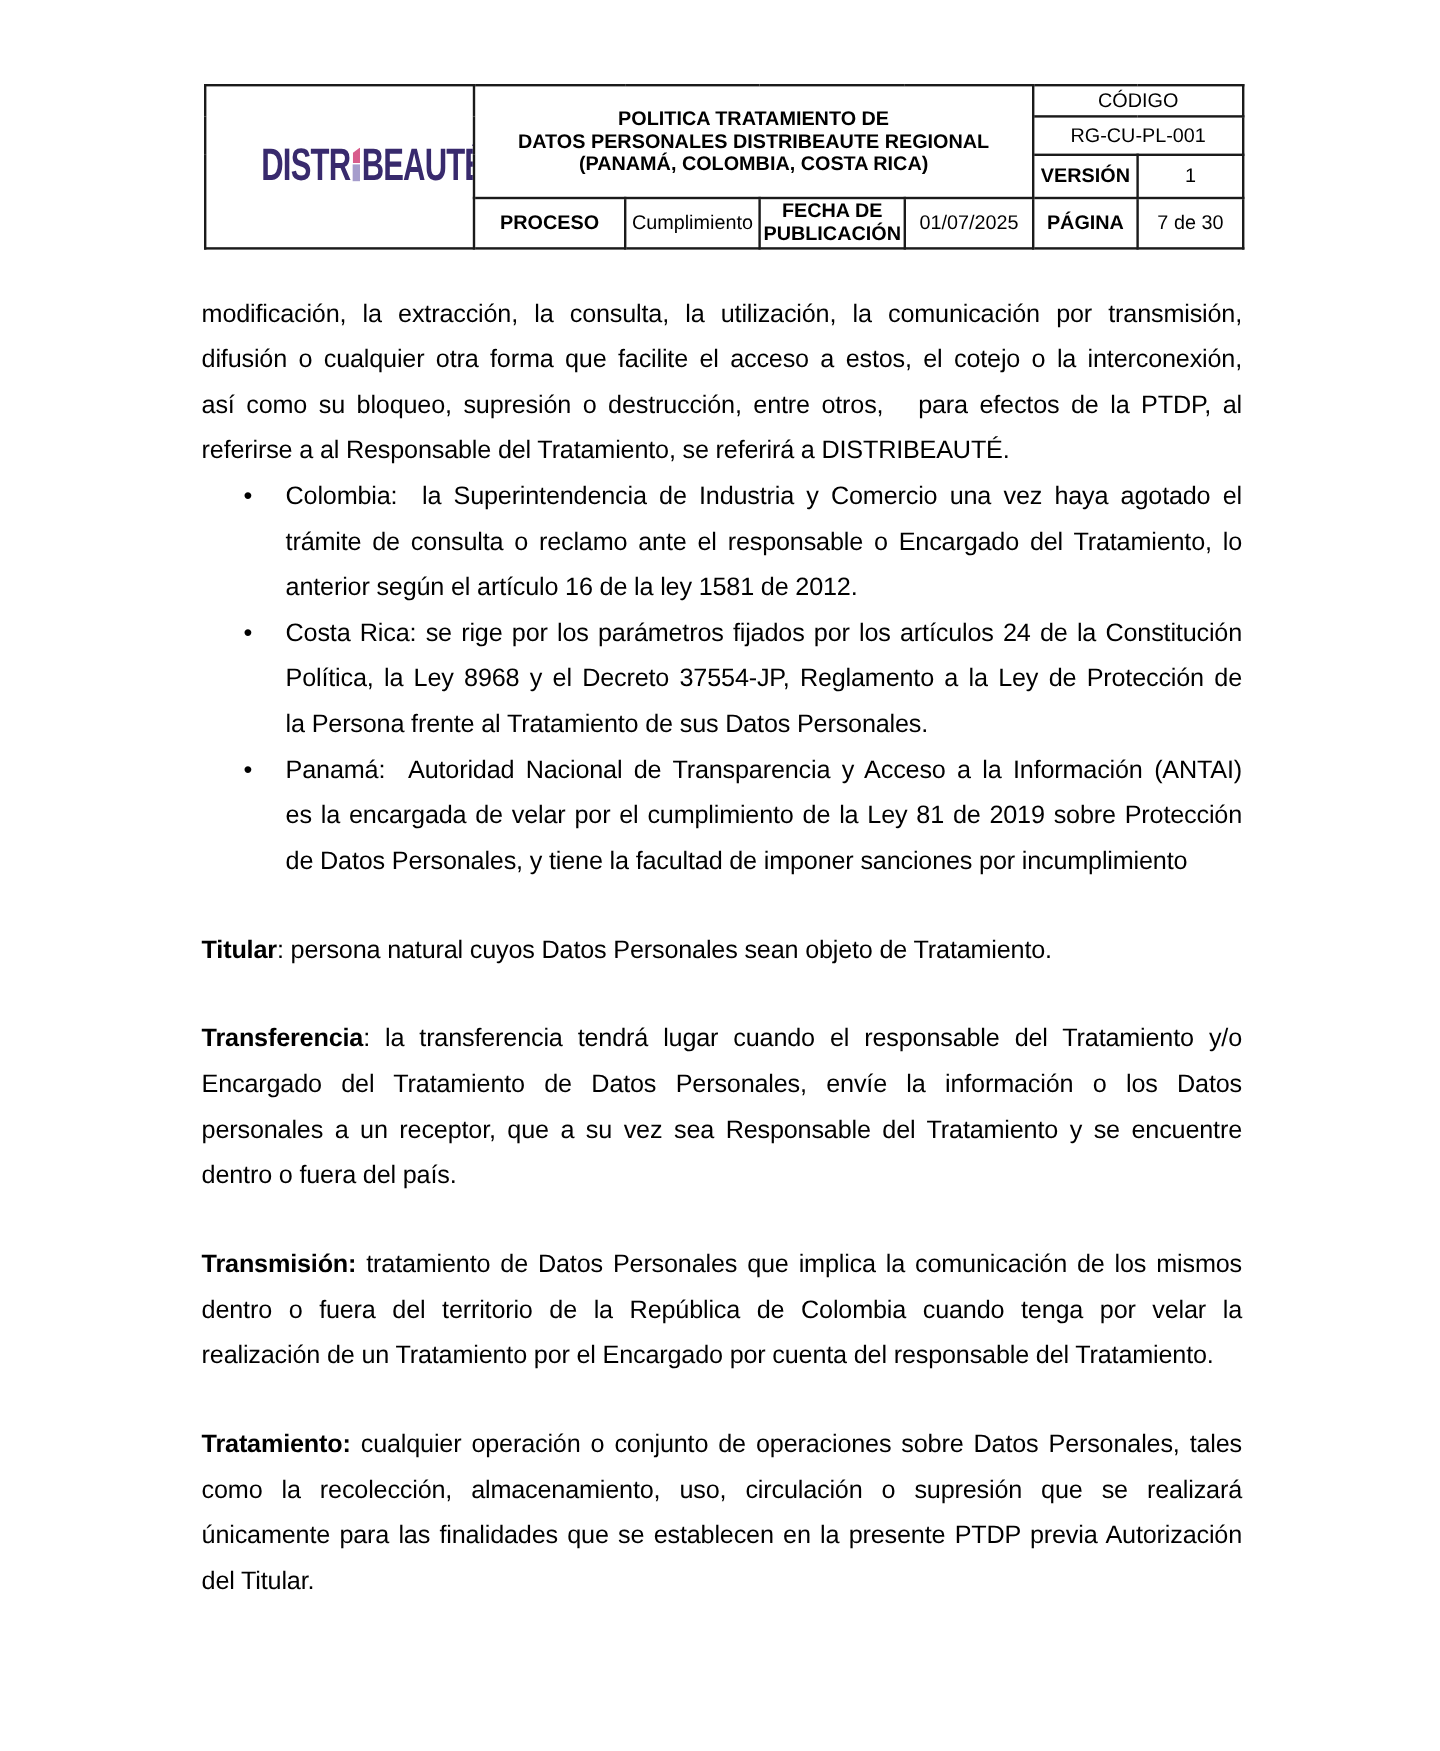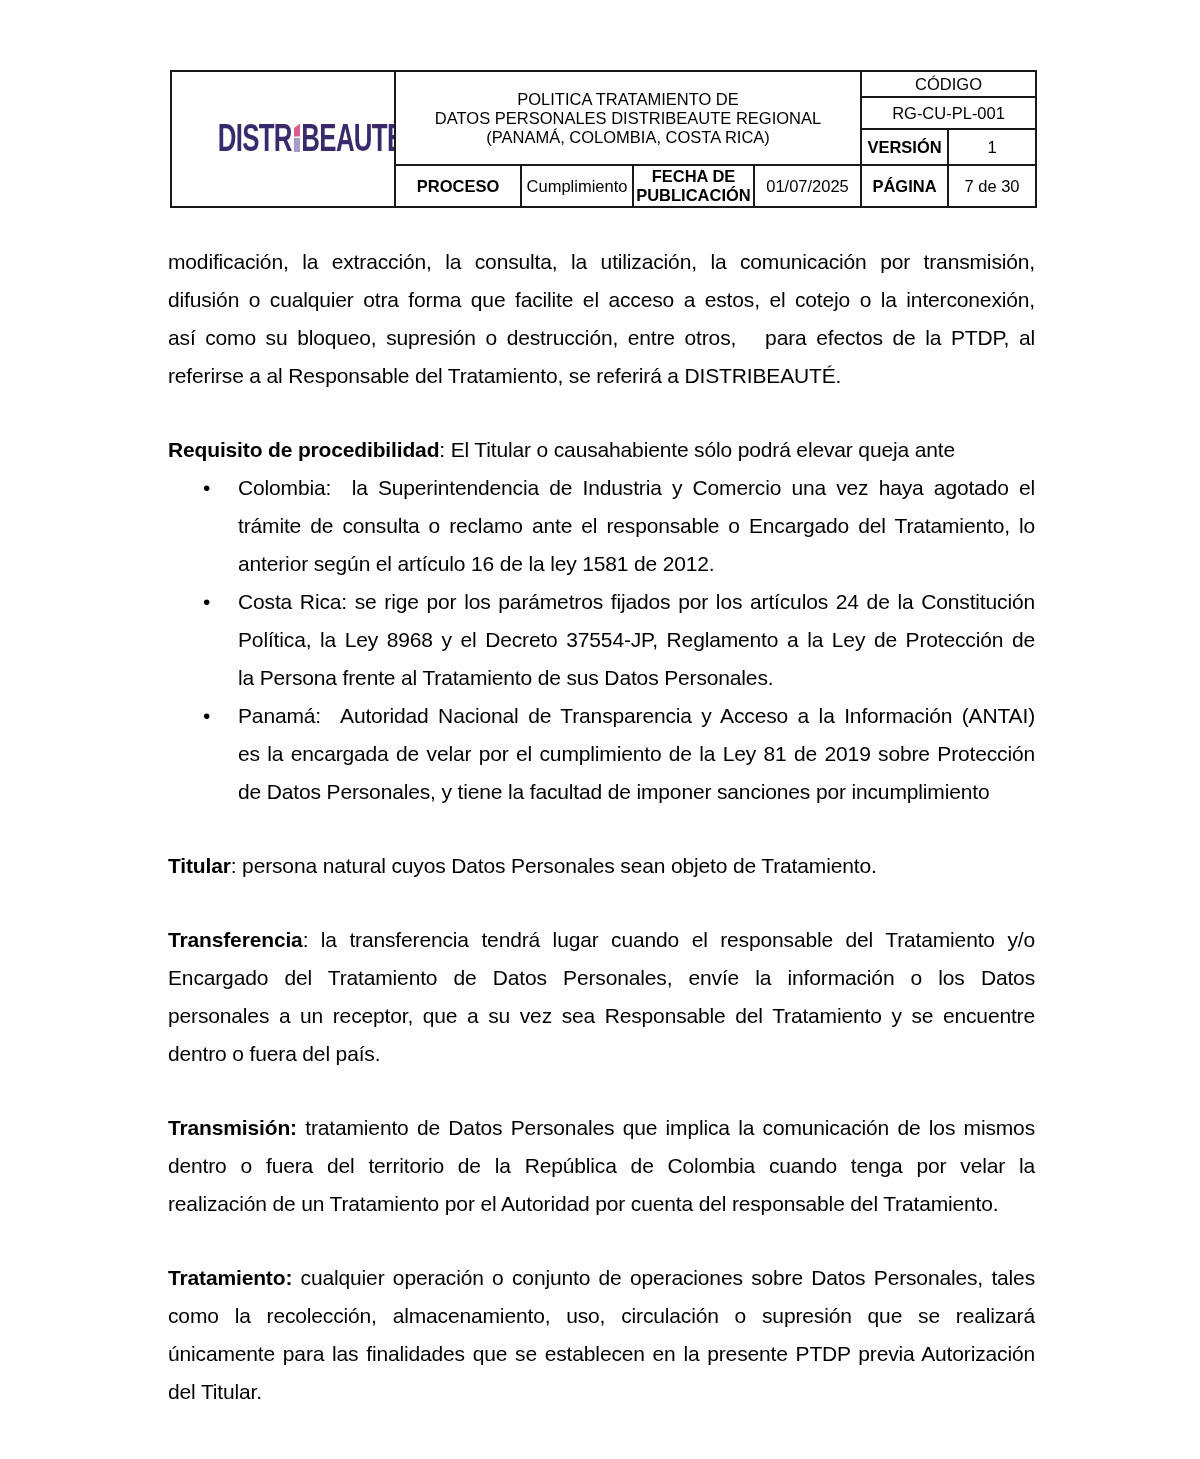--- a/index.html
+++ b/index.html
@@ -13,21 +13,21 @@
   table.hdr {
     position:absolute; left:170px; top:70px; width:865px;
     border-collapse:collapse; table-layout:fixed;
   }
   table.hdr td {
     border:2px solid #1a1a1a; text-align:center; vertical-align:middle;
     padding:1px 2px; font-size:16.5px; line-height:19px; overflow:hidden;
   }
   td.logo-cell { width:224px; }
   .hdr .b { font-weight:bold; }
-  .title-cell { font-weight:normal; font-size:18px; line-height:27px; }
+  .title-cell { font-weight:bold; font-size:18px; line-height:27px; }
   .code-head { font-weight:normal; font-size:17px; }
 
   
   .logo {
     display:inline-block; transform:scaleX(0.68); transform-origin:center;
     font-weight:bold; font-size:38px; letter-spacing:-1px; color:#382A6D;
     white-space:nowrap;
   }
   .logo .word { display:inline-block; vertical-align:baseline; }
   .lipstick {
@@ -105,23 +105,20 @@
   </tbody>
     </table>
 
   <div class="doc">
       <div class="block p">
         <div class="line">modificación, la extracción, la consulta, la utilización, la comunicación por transmisión,</div>
         <div class="line">difusión o cualquier otra forma que facilite el acceso a estos, el cotejo o la interconexión,</div>
         <div class="line">así como su bloqueo, supresión o destrucción, entre otros, &nbsp;&nbsp;para efectos de la PTDP, al</div>
         <div class="line last">referirse a al Responsable del Tratamiento, se referirá a DISTRIBEAUTÉ.</div>
       </div>
-      <div class="block p">
-        <div class="line last"><b>Requisito de procedibilidad</b>: El Titular o causahabiente sólo podrá elevar queja ante</div>
-      </div>
       <div class="block bullet">
         <span class="dot">•</span>
         <div class="line">Colombia: &nbsp;la Superintendencia de Industria y Comercio una vez haya agotado el</div>
         <div class="line">trámite de consulta o reclamo ante el responsable o Encargado del Tratamiento, lo</div>
         <div class="line last">anterior según el artículo 16 de la ley 1581 de 2012.</div>
       </div>
       <div class="block bullet">
         <span class="dot">•</span>
         <div class="line">Costa Rica: se rige por los parámetros fijados por los artículos 24 de la Constitución</div>
         <div class="line">Política, la Ley 8968 y el Decreto 37554-JP, Reglamento a la Ley de Protección de</div>
@@ -138,21 +135,21 @@
       </div>
       <div class="block p">
         <div class="line"><b>Transferencia</b>: la transferencia tendrá lugar cuando el responsable del Tratamiento y/o</div>
         <div class="line">Encargado del Tratamiento de Datos Personales, envíe la información o los Datos</div>
         <div class="line">personales a un receptor, que a su vez sea Responsable del Tratamiento y se encuentre</div>
         <div class="line last">dentro o fuera del país.</div>
       </div>
       <div class="block p">
         <div class="line"><b>Transmisión:</b> tratamiento de Datos Personales que implica la comunicación de los mismos</div>
         <div class="line">dentro o fuera del territorio de la República de Colombia cuando tenga por velar la</div>
-        <div class="line last">realización de un Tratamiento por el Autoridad por cuenta del responsable del Tratamiento.</div>
+        <div class="line last">realización de un Tratamiento por el Encargado por cuenta del responsable del Tratamiento.</div>
       </div>
       <div class="block p">
         <div class="line"><b>Tratamiento:</b> cualquier operación o conjunto de operaciones sobre Datos Personales, tales</div>
         <div class="line">como la recolección, almacenamiento, uso, circulación o supresión que se realizará</div>
         <div class="line">únicamente para las finalidades que se establecen en la presente PTDP previa Autorización</div>
         <div class="line last">del Titular.</div>
       </div>
     </div>
 
 </div>

